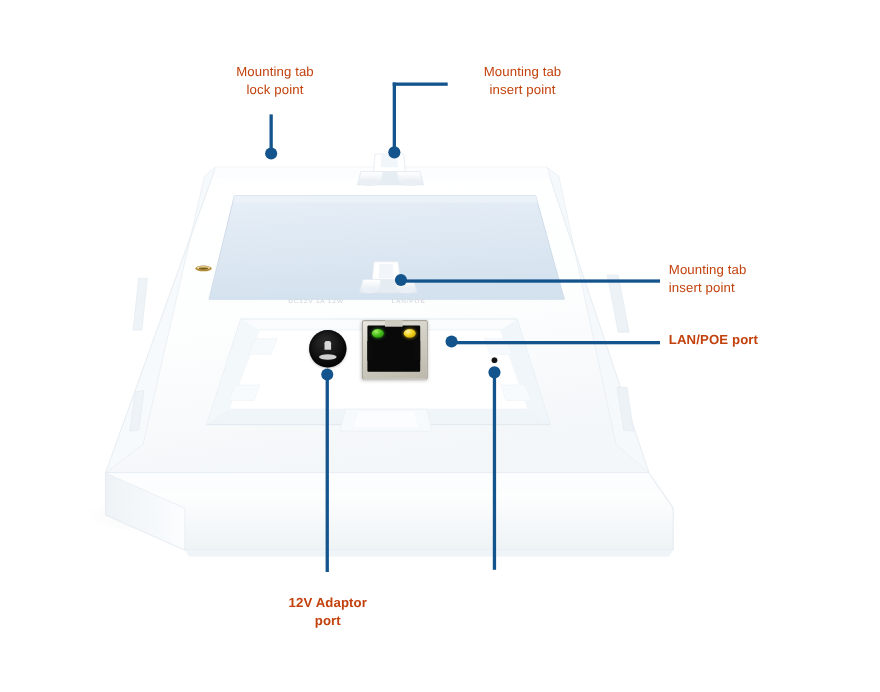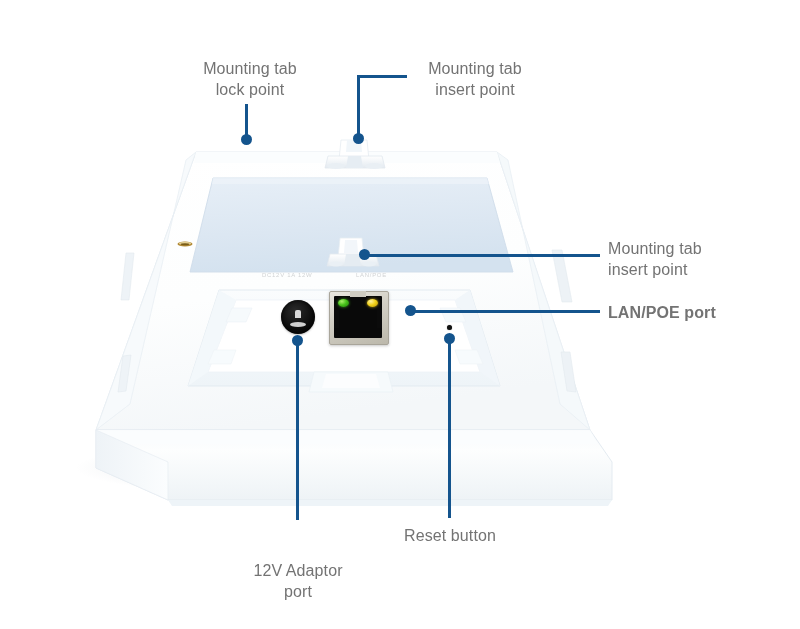--- a/index.html
+++ b/index.html
@@ -14,22 +14,22 @@
   #stage {
     position: relative;
     width: 800px;
     height: 629px;
     background: #ffffff;
     overflow: hidden;
   }
   
   .callout-label {
     position: absolute;
-    color: #737373;
-    font-size: 16px;
+    color: #c2410c;
+    font-size: 12px;
     line-height: 1.32;
     letter-spacing: 0.1px;
     white-space: pre-line;
   }
   .cl-center { text-align: center; }
   .cl-left   { text-align: left; }
 
   
   .leader {
     position: absolute;
@@ -271,22 +271,21 @@
 
   <div class="callout-label cl-left" style="left:608px; top:238px; width:180px;">Mounting tab
 insert point</div>
   <div class="leader leader-h" style="left:364px; top:254px; width:236px;"></div>
   <div class="leader-dot" style="left:359px; top:249px;"></div>
 
   <div class="callout-label cl-left" style="left:608px; top:302px; width:180px;font-weight:bold;">LAN/POE port</div>
   <div class="leader leader-h" style="left:412px; top:310px; width:188px;"></div>
   <div class="leader-dot" style="left:405px; top:305px;"></div>
 
-  <div class="callout-label cl-center" style="left:228px; top:560px; width:140px;">12V Adaptor
+  <div class="callout-label cl-center" style="left:228px; top:541px; width:140px;font-weight:bold;">12V Adaptor
 port</div>
   <div class="leader leader-v" style="left:296px; top:340px; height:180px;"></div>
   <div class="leader-dot" style="left:292px; top:335px;"></div>
 
-  <div class="callout-label cl-center" style="left:384px; top:525px; width:132px;">Reset button</div>
   <div class="leader leader-v" style="left:448px; top:338px; height:180px;"></div>
   <div class="leader-dot" style="left:444px; top:333px;"></div>
 
 </div>
 
 </body></html>

